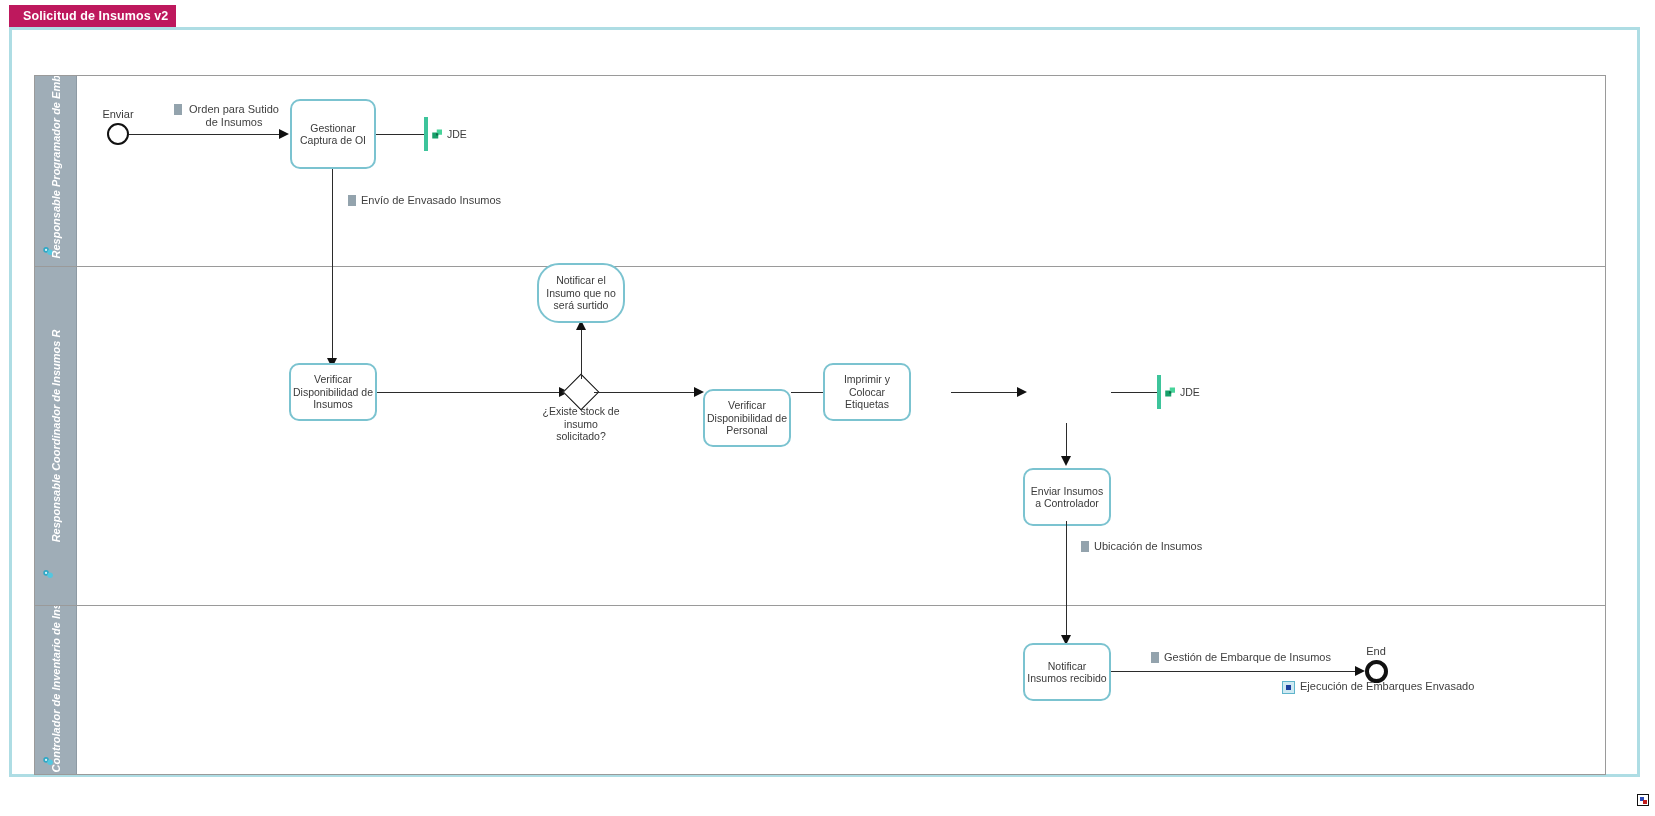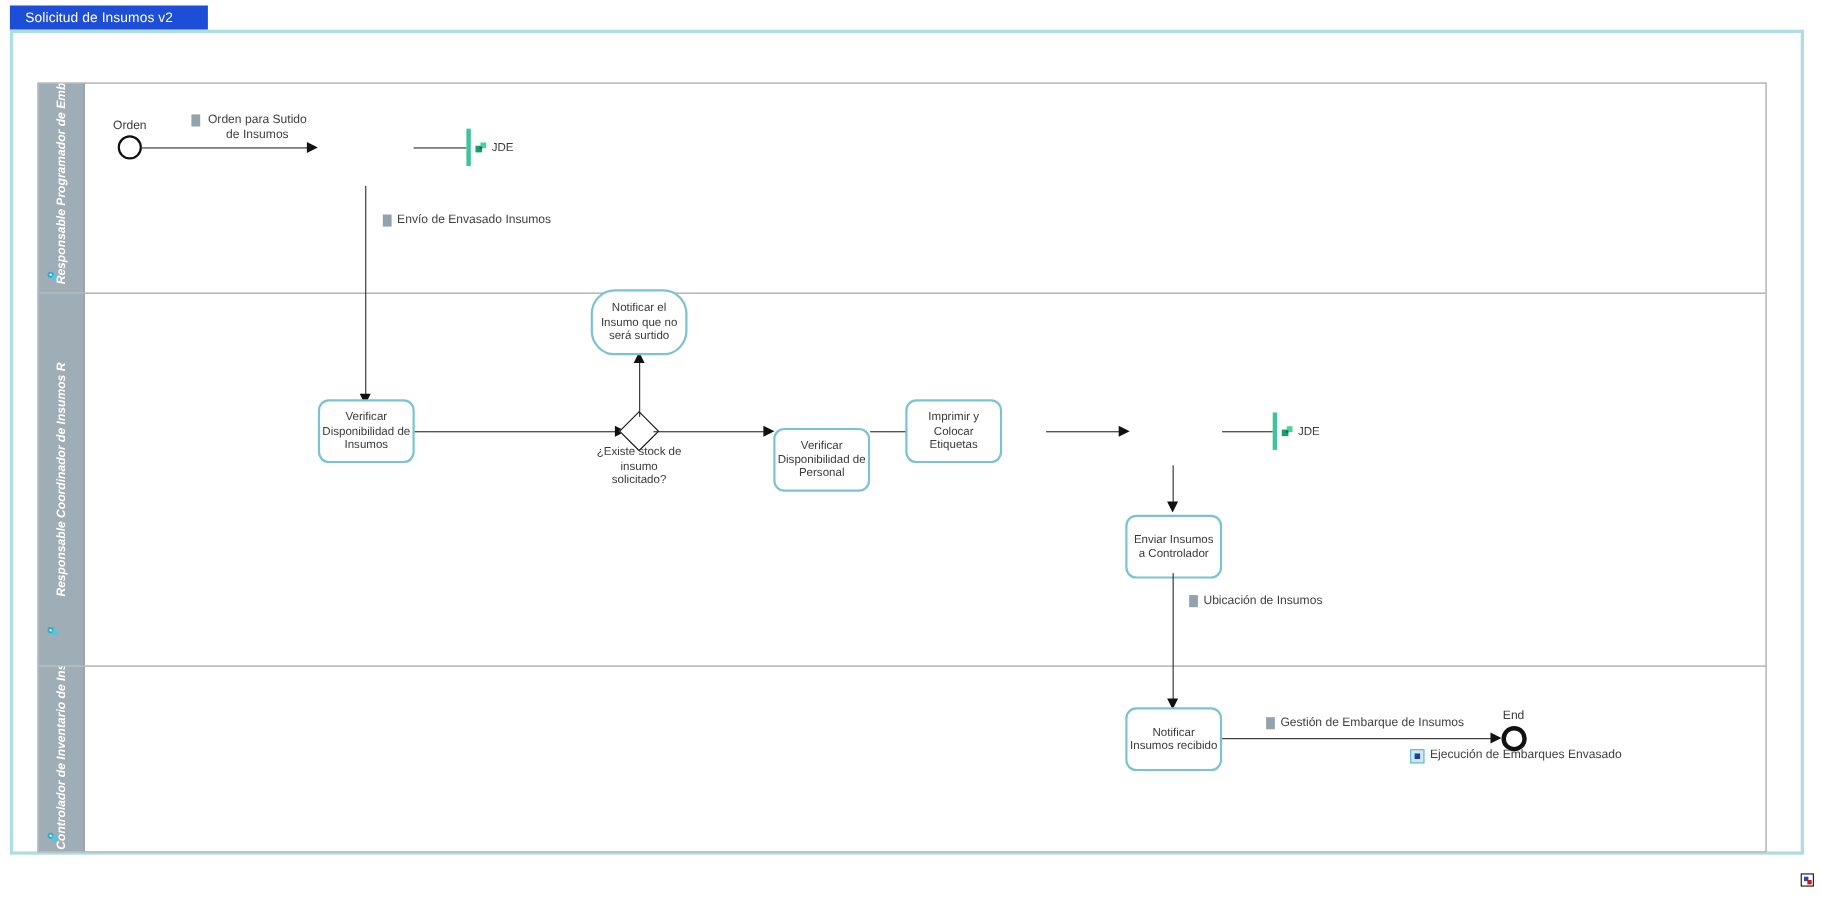--- a/index.html
+++ b/index.html
@@ -14,30 +14,31 @@
     height: 816px;
     background: #ffffff;
     overflow: hidden;
   }
 
   
   #process-title-tab {
     position: absolute;
     left: 9px;
     top: 5px;
-    width: 180px;
+    width: 167px;
     height: 23px;
-    background: #1d4ed8;
+    background: #be185d;
     color: #ffffff;
     font-size: 12.5px;
     line-height: 23px;
     padding-left: 14px;
     box-sizing: border-box;
     letter-spacing: .1px;
     white-space: nowrap;
+    font-weight: bold;
   }
   #process-frame {
     position: absolute;
     left: 9px;
     top: 27px;
     width: 1631px;
     height: 750px;
     border: 3px solid #aedde4;
     box-sizing: border-box;
     background: #ffffff;
@@ -296,30 +297,33 @@
           <circle cx="10" cy="9" r="3.4" fill="#54c7df"></circle>
           <circle cx="5" cy="6" r="1.4" fill="#d9f3fa"></circle>
         </svg>
         <div class="lane-header-text" style="width:165px;">Controlador de Inventario de Insumos R</div>
       </div>
 
     </div>
   </div>
 
   <div class="event start" style="left:107px; top:123px; width:22px; height:22px;"></div>
-  <div class="event-label" style="left:85px; top:108px; width:66px;">Orden</div>
+  <div class="event-label" style="left:85px; top:108px; width:66px;">Enviar</div>
 
   <div class="conn-h" style="left:129px; top:134px; width:152px;"></div>
   <div class="arrow right" style="left:279px; top:129px;"></div>
 
   <div class="msg-annot" style="left:174px; top:103px; flex-direction:row; align-items:flex-start;">
     <span class="doc-icon"></span>
     <span style="display:block; text-align:center; line-height:12.5px;"><span style="white-space:normal; display:inline-block; width:94px; text-align:center;">Orden para Sutido de Insumos</span></span>
   </div>
 
+  <div class="task" style="left:290px; top:99px; width:86px; height:70px;">
+    <span>Gestionar Captura de OI</span>
+  </div>
 
   <div class="conn-h" style="left:376px; top:134px; width:48px;"></div>
   <div class="jde-group" style="left:424px; top:117px;">
     <span class="jde-bar"></span>
     <svg class="jde-icon" viewBox="0 0 16 16">
       <rect x="1" y="6" width="8" height="8" fill="#17a06a"></rect>
       <rect x="7" y="2" width="7" height="7" fill="#47d39a"></rect>
       <rect x="6" y="7" width="3" height="3" fill="#0d6b46"></rect>
     </svg>
     <span class="jde-label">JDE</span>

